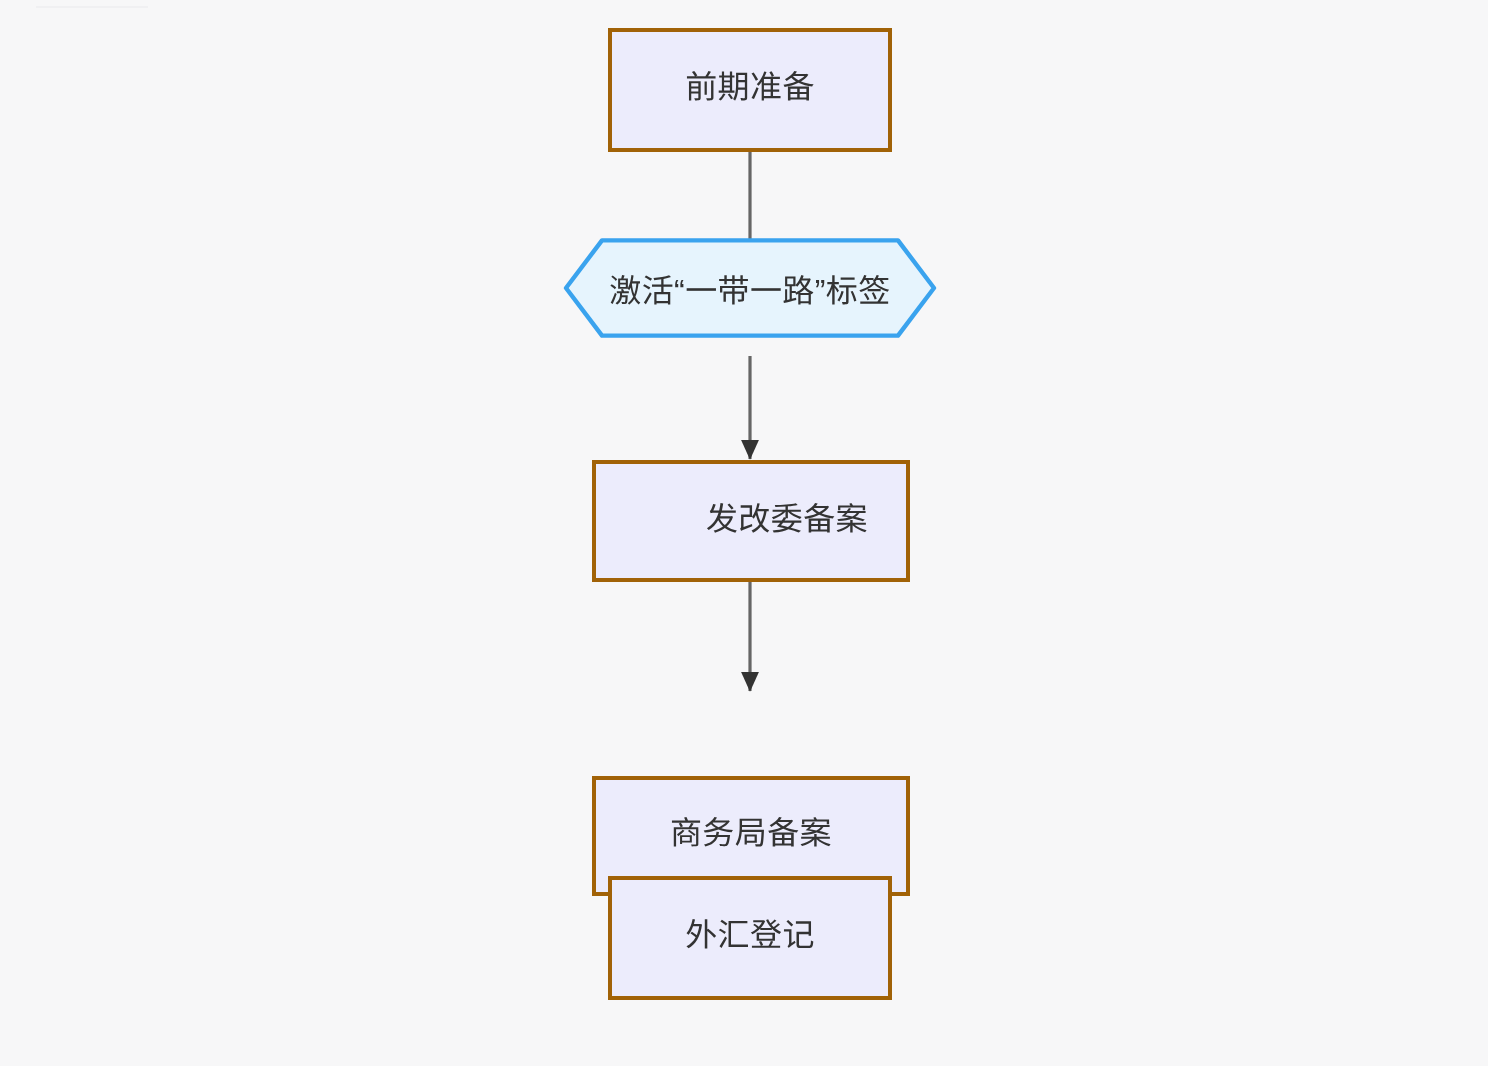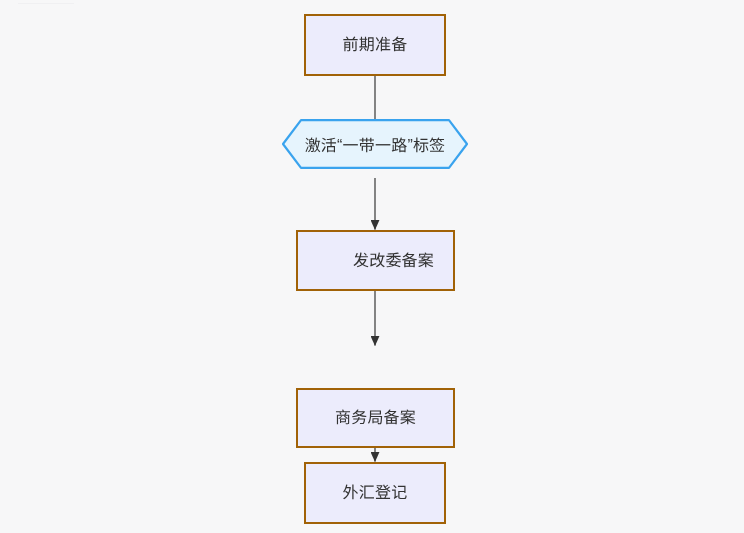--- a/index.html
+++ b/index.html
@@ -119,17 +119,17 @@
   </div>
 
   <div class="node process" style="left:296px; top:230px; width:159px; height:61px;padding-left:36px;">
     <span class="node-label">发改委备案</span>
   </div>
 
   <div class="node process" style="left:296px; top:346px; width:159px; height:60px;margin-top:42px;">
     <span class="node-label">商务局备案</span>
   </div>
 
-  <div class="node process" style="left:304px; top:462px; width:142px; height:62px;">
+  <div class="node process" style="left:304px; top:438px; width:142px; height:62px;">
     <span class="node-label">外汇登记</span>
   </div>
 
 </div>
 
 </body></html>

